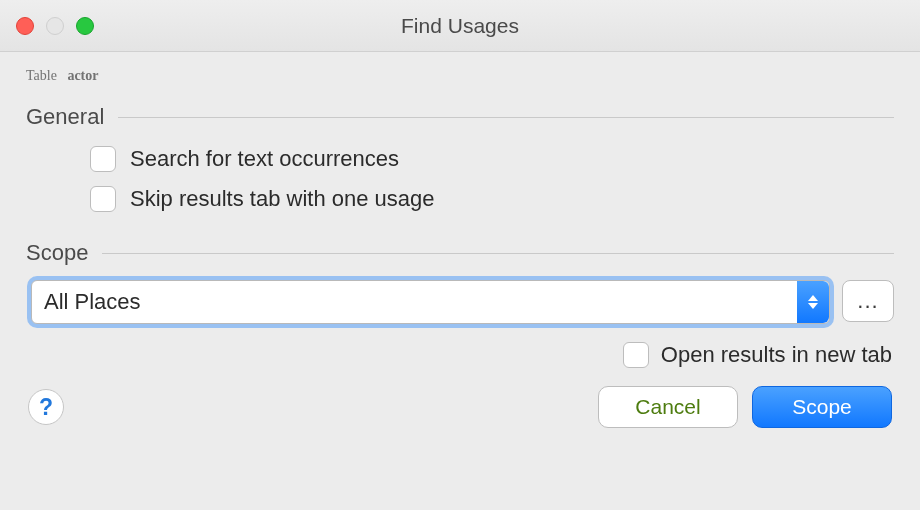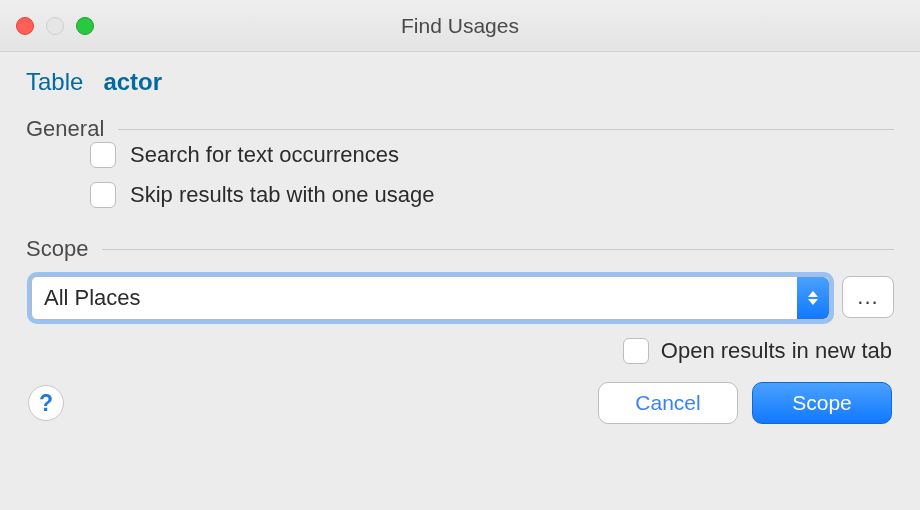--- a/index.html
+++ b/index.html
@@ -44,31 +44,33 @@
       text-align: center;
       font-size: 21px;
       color: #4a4a4a;
       font-weight: 400;
       pointer-events: none;
     }
     .content {
       padding: 16px 26px 0 26px;
     }
     .subject-line {
-      font-size: 24px;
-      color: #0369a1;
+      font-size: 14px;
+      color: #737373;
       margin-bottom: 20px;
+      font-family: Liberation Serif, serif;
     }
     .subject-name {
       font-weight: 700;
     }
     .section-header {
       display: flex;
       align-items: center;
       margin-top: 4px;
+      margin-bottom: 16px;
     }
     .section-title {
       font-size: 22px;
       color: #4a4a4a;
       margin-right: 14px;
     }
     .section-rule {
       flex: 1;
       height: 1px;
       background: #c9c9c9;
@@ -193,21 +195,21 @@
       border-radius: 10px;
       font-size: 21px;
       display: flex;
       align-items: center;
       justify-content: center;
       padding: 0 22px;
     }
     .btn-default {
       background: #ffffff;
       border: 1px solid #bdbdbd;
-      color: #3b82f6;
+      color: #4d7c0f;
     }
     .btn-primary {
       background: linear-gradient(#4aa1ff, #1178ff);
       border: 1px solid #0f67e0;
       color: #ffffff;
     }
   </style>
 </head>
 <body>
 

